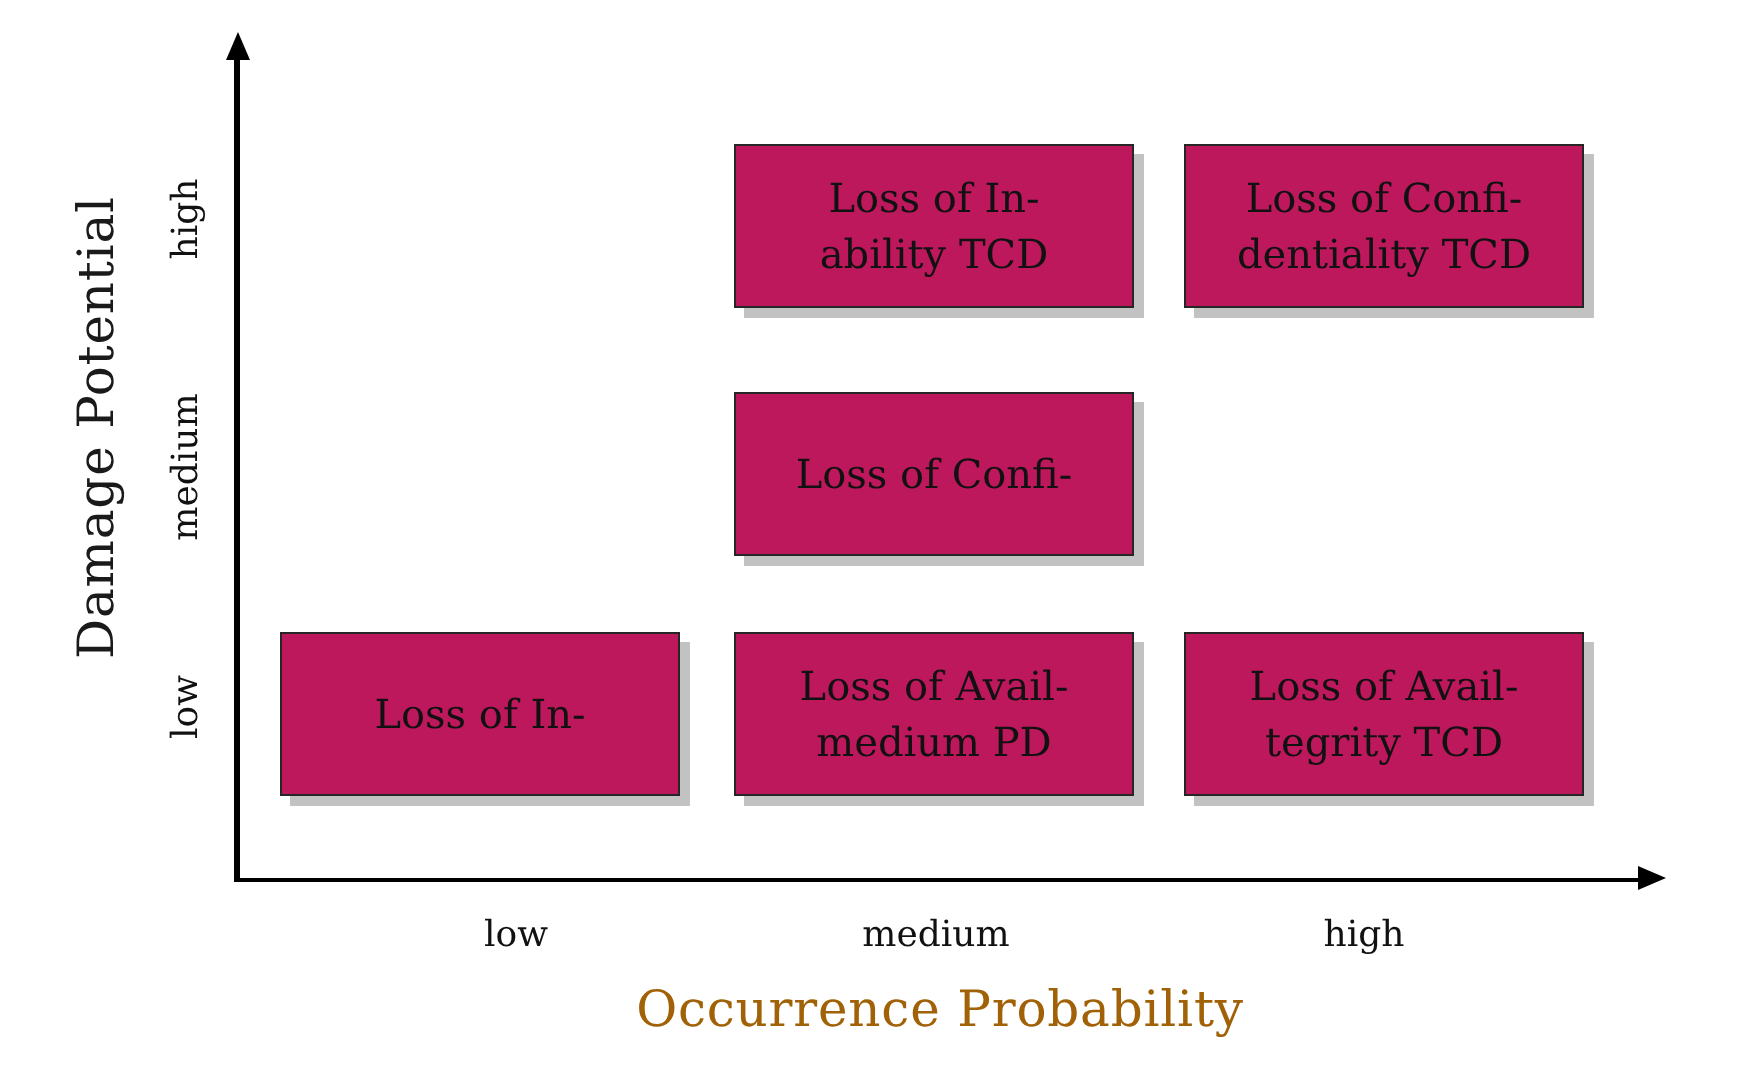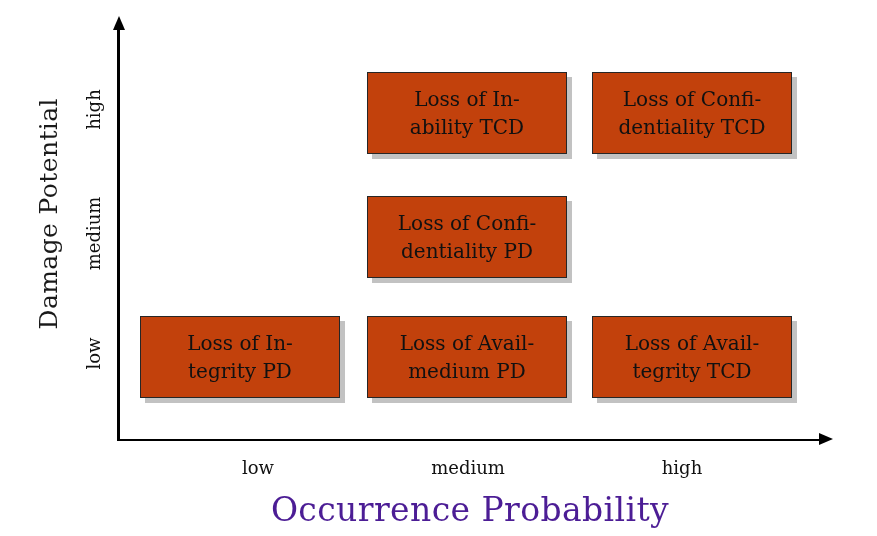--- a/index.html
+++ b/index.html
@@ -65,22 +65,22 @@
     transform: rotate(-90deg);
     white-space: nowrap;
     letter-spacing: 0.4px;
   }
   #x-axis-title {
     position: absolute;
     left: 220px;
     top: 490px;
     width: 500px;
     text-align: center;
-    font-size: 33px;
-    color: #4c1d95;
+    font-size: 25px;
+    color: #a16207;
     white-space: nowrap;
     letter-spacing: 0.4px;
   }
 
   
   .y-tick {
     position: absolute;
     font-size: 18px;
     color: #111111;
     white-space: nowrap;
@@ -102,21 +102,21 @@
     width: 140px;
   }
   #x-tick-low    { left: 188px; }
   #x-tick-medium { left: 398px; }
   #x-tick-high   { left: 612px; }
 
   
   .cell {
     position: absolute;
     box-sizing: border-box;
-    background: #c2410c;
+    background: #be185d;
     border: 1.6px solid #262626;
     box-shadow: 5px 5px 0 0 #c2c2c2;
     display: flex;
     flex-direction: column;
     align-items: center;
     justify-content: center;
     font-size: 20px;
     line-height: 1.42;
     color: #111111;
     text-align: center;
@@ -160,26 +160,24 @@
     <span class="line">ability TCD</span>
   </div>
 
   <div class="cell" id="cell-confidentiality-tcd">
     <span class="line">Loss of Confi-</span>
     <span class="line">dentiality TCD</span>
   </div>
 
   <div class="cell" id="cell-confidentiality-pd">
     <span class="line">Loss of Confi-</span>
-    <span class="line">dentiality PD</span>
   </div>
 
   <div class="cell" id="cell-integrity-pd">
     <span class="line">Loss of In-</span>
-    <span class="line">tegrity PD</span>
   </div>
 
   <div class="cell" id="cell-availability-pd">
     <span class="line">Loss of Avail-</span>
     <span class="line">medium PD</span>
   </div>
 
   <div class="cell" id="cell-availability-tcd">
     <span class="line">Loss of Avail-</span>
     <span class="line">tegrity TCD</span>

